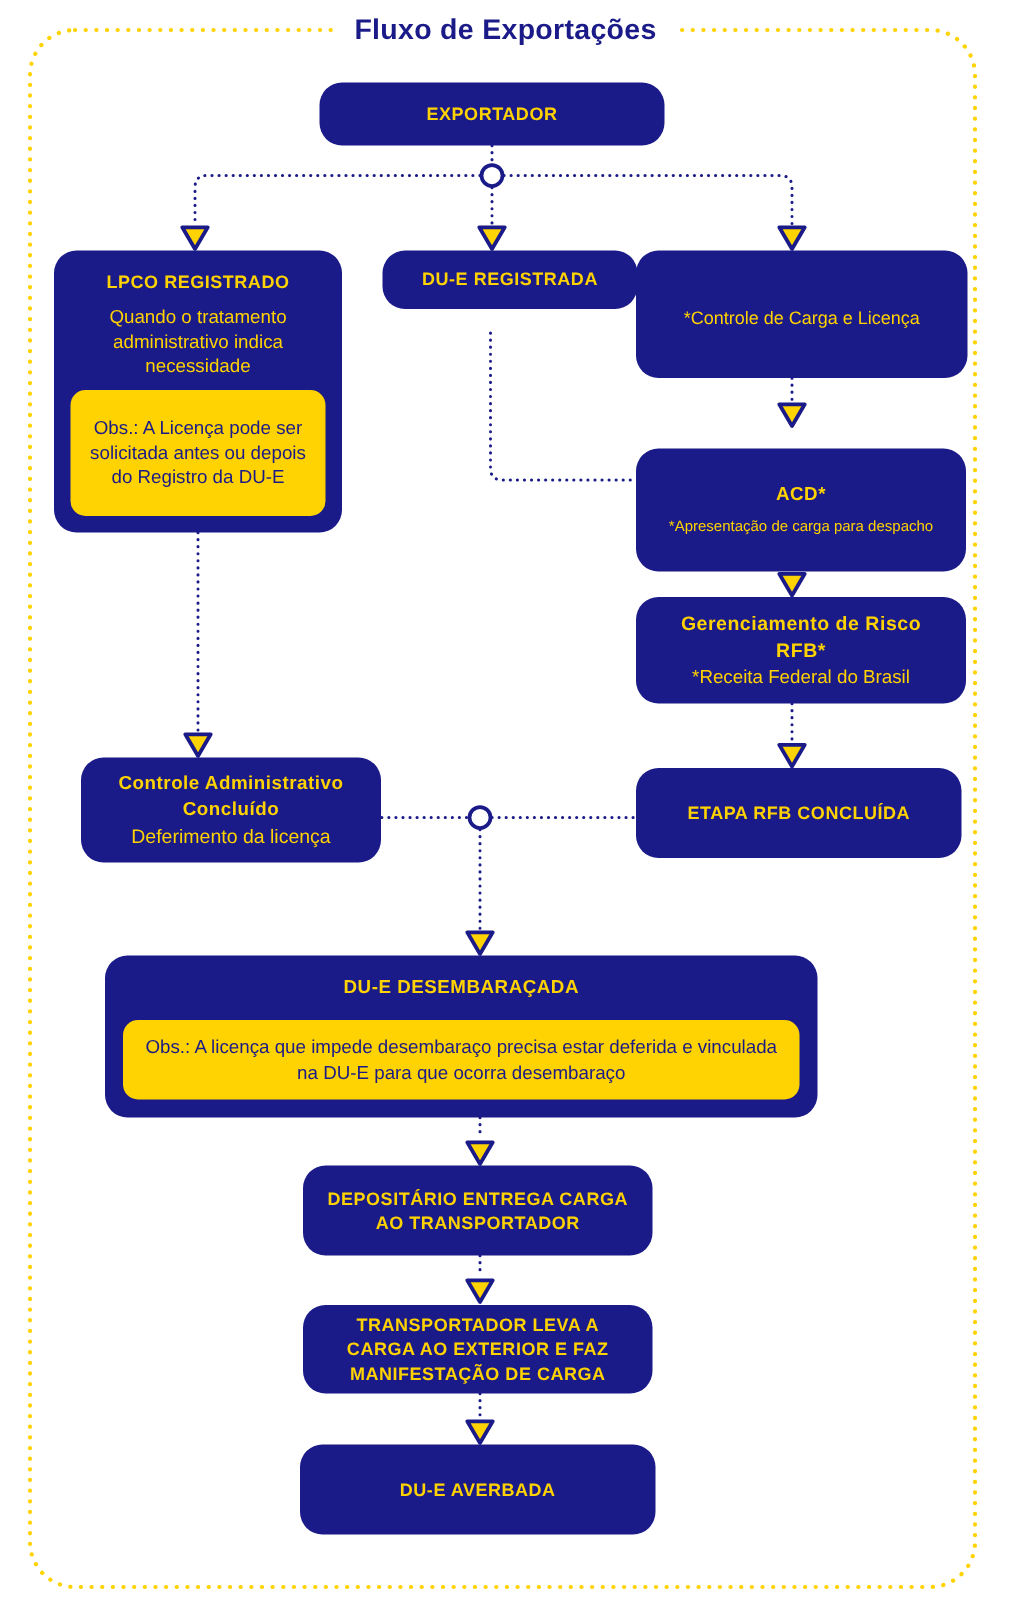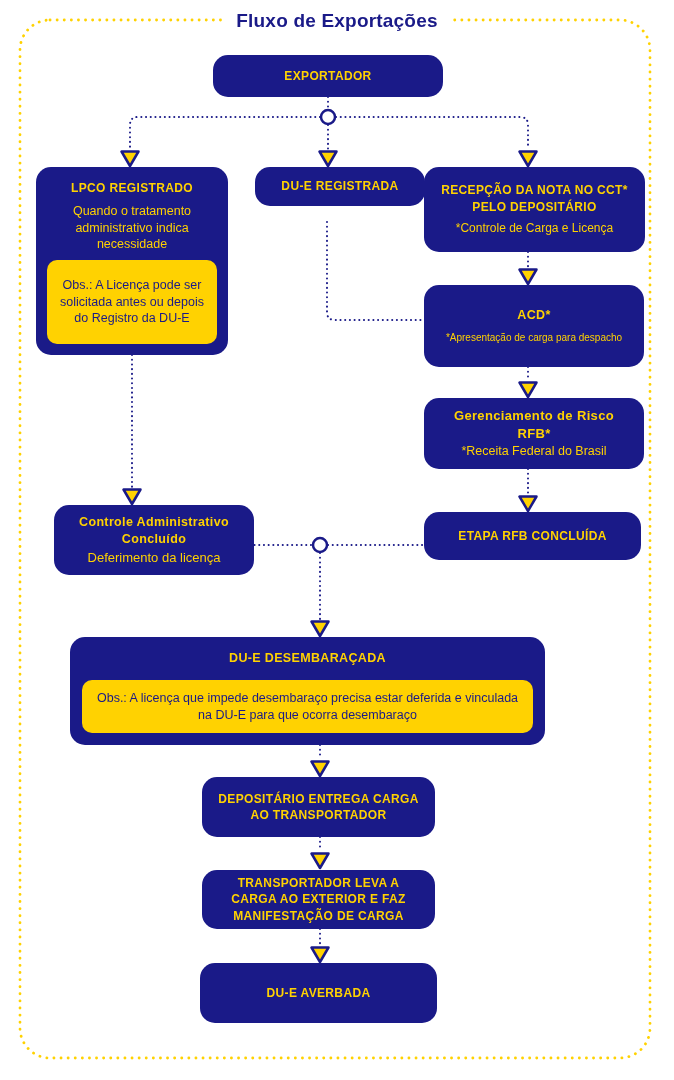--- a/index.html
+++ b/index.html
@@ -88,43 +88,41 @@
   <div class="node-title">LPCO REGISTRADO</div>
   <div class="node-body" style="width:168px;">Quando o tratamento administrativo indica necessidade</div>
   <div class="note" style="left:11px;bottom:11px;width:170px;height:84px;">Obs.: A Licença pode ser solicitada antes ou depois do Registro da DU-E</div>
 </div>
 
 <div class="node" style="left:255px;top:167px;width:170px;height:39px;">
   <div class="node-title">DU-E REGISTRADA</div>
 </div>
 
 <div class="node" style="left:424px;top:167px;width:221px;height:85px;">
-  <div class="node-title">RECEPÇÃO DA NOTA NO CCT*
-PELO DEPOSITÁRIO</div>
   <div class="node-body" style="font-size:12px;margin-top:6px;">*Controle de Carga e Licença</div>
 </div>
 
-<div class="node" style="left:424px;top:285px;width:220px;height:82px;">
+<div class="node" style="left:424px;top:299px;width:220px;height:82px;">
   <div class="node-title md">ACD*</div>
   <div class="node-body" style="font-size:10px;">*Apresentação de carga para despacho</div>
 </div>
 
 <div class="node" style="left:424px;top:398px;width:220px;height:71px;">
   <div class="node-title lg">Gerenciamento de Risco
 RFB*</div>
   <div class="node-body" style="margin-top:1px;">*Receita Federal do Brasil</div>
 </div>
 
 <div class="node" style="left:30px;top:505px;width:200px;height:70px;margin-left:24px;">
   <div class="node-title md">Controle Administrativo
 Concluído</div>
   <div class="node-body" style="margin-top:1px;font-size:13px;">Deferimento da licença</div>
 </div>
 
-<div class="node" style="left:424px;top:512px;width:217px;height:48px;">
+<div class="node" style="left:424px;top:512px;width:217px;height:60px;">
   <div class="node-title">ETAPA RFB CONCLUÍDA</div>
 </div>
 
 <div class="node top-align" style="left:70px;top:637px;width:475px;height:108px;">
   <div class="node-title md">DU-E DESEMBARAÇADA</div>
   <div class="note" style="left:12px;bottom:12px;width:451px;height:53px;">Obs.: A licença que impede desembaraço precisa estar deferida e vinculada na DU-E para que ocorra desembaraço</div>
 </div>
 
 <div class="node" style="left:202px;top:777px;width:233px;height:60px;">
   <div class="node-title">DEPOSITÁRIO ENTREGA CARGA

